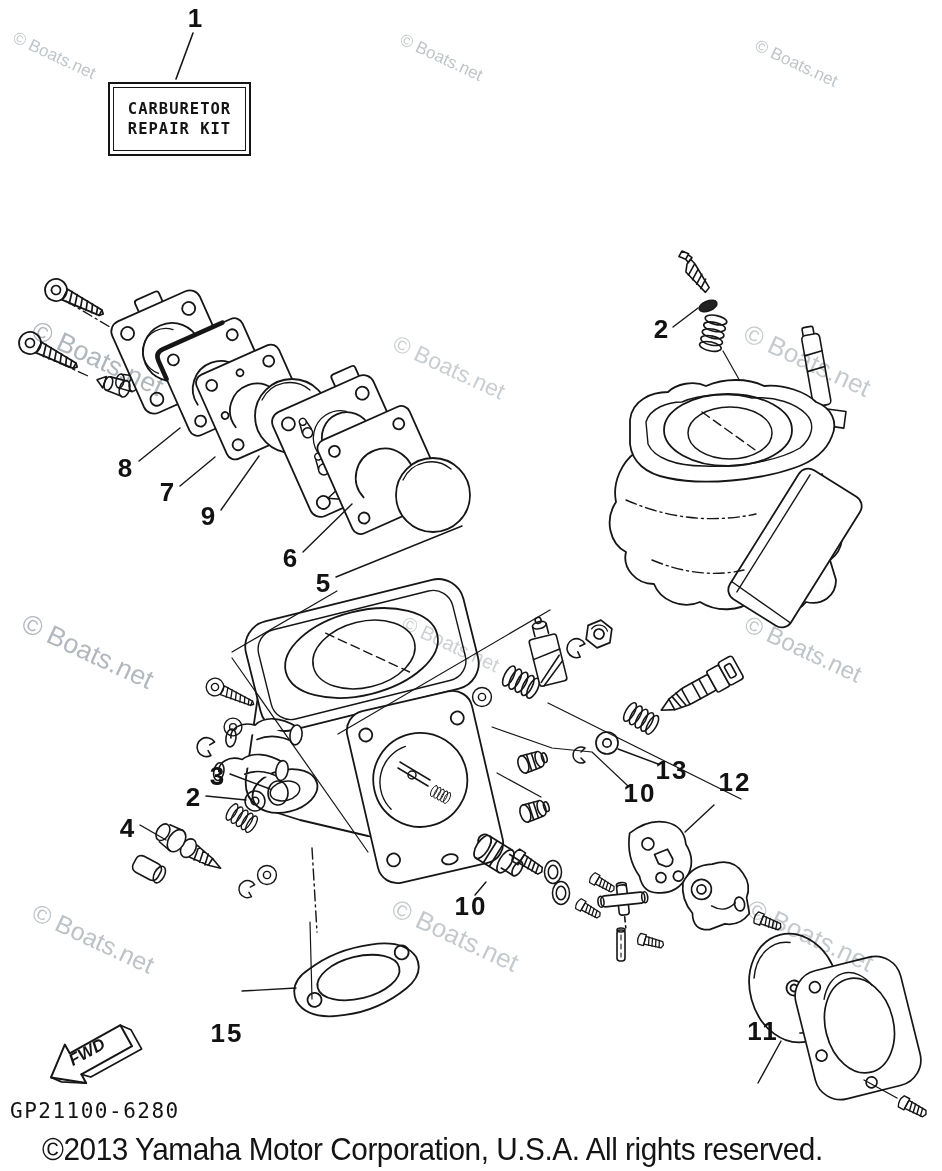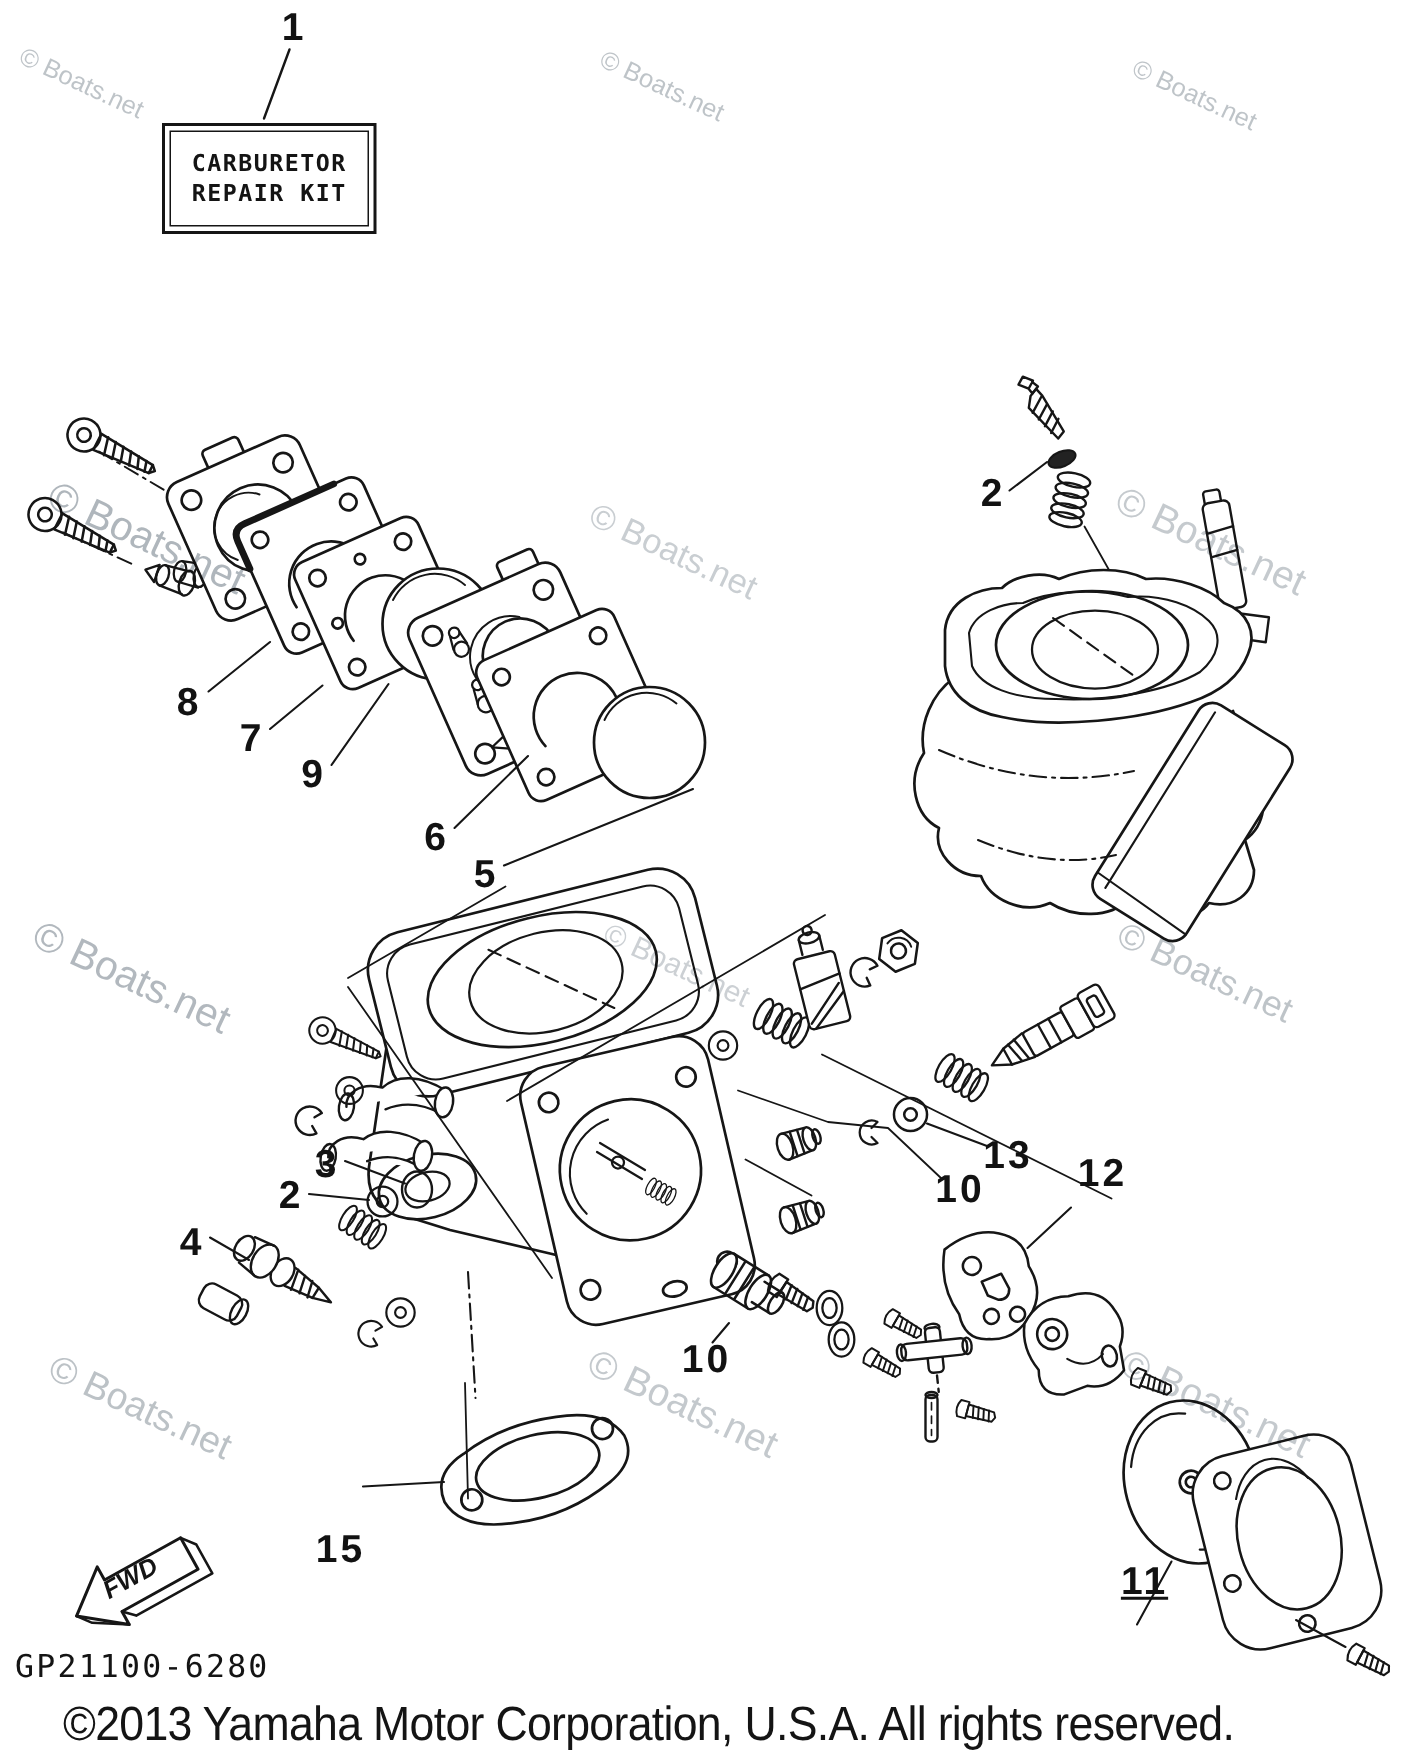--- a/index.html
+++ b/index.html
@@ -440,21 +440,21 @@
       <div class="callout" style="left: 291px; top: 558px;">6</div>
       <div class="callout" style="left: 324px; top: 583px;">5</div>
       <div class="callout" style="left: 218px; top: 776px;">3</div>
       <div class="callout" style="left: 194px; top: 797px;">2</div>
       <div class="callout" style="left: 128px; top: 828px;">4</div>
       <div class="callout" style="left: 672px; top: 770px;">13</div>
       <div class="callout" style="left: 640px; top: 793px;">10</div>
       <div class="callout" style="left: 723px; top: 782px; margin-left: 12px;">12</div>
       <div class="callout" style="left: 471px; top: 906px;">10</div>
       <div class="callout" style="left: 227px; top: 990px; margin-top: 43px;">15</div>
-      <div class="callout" style="left: 763px; top: 1054px; text-decoration: underline;">11</div>
+      <div class="callout" style="left: 763px; top: 1031px;">11</div>
     </div>
   <div id="watermark-layer">
       <div class="wm" style="left: 18px; top: 28px; font-size: 17px; opacity: 0.5;">© Boats.net</div>
       <div class="wm" style="left: 405px; top: 30px; font-size: 17px; opacity: 0.5;">© Boats.net</div>
       <div class="wm" style="left: 760px; top: 36px; font-size: 17px; opacity: 0.5;">© Boats.net</div>
       <div class="wm" style="left: 40px; top: 315px; font-size: 27px; opacity: 0.62;">© Boats.net</div>
       <div class="wm" style="left: 400px; top: 330px; font-size: 23px; opacity: 0.42;">© Boats.net</div>
       <div class="wm" style="left: 752px; top: 318px; font-size: 26px; opacity: 0.45;">© Boats.net</div>
       <div class="wm" style="left: 30px; top: 608px; font-size: 27px; opacity: 0.6;">© Boats.net</div>
       <div class="wm" style="left: 408px; top: 612px; font-size: 20px; opacity: 0.4;">© Boats.net</div>

